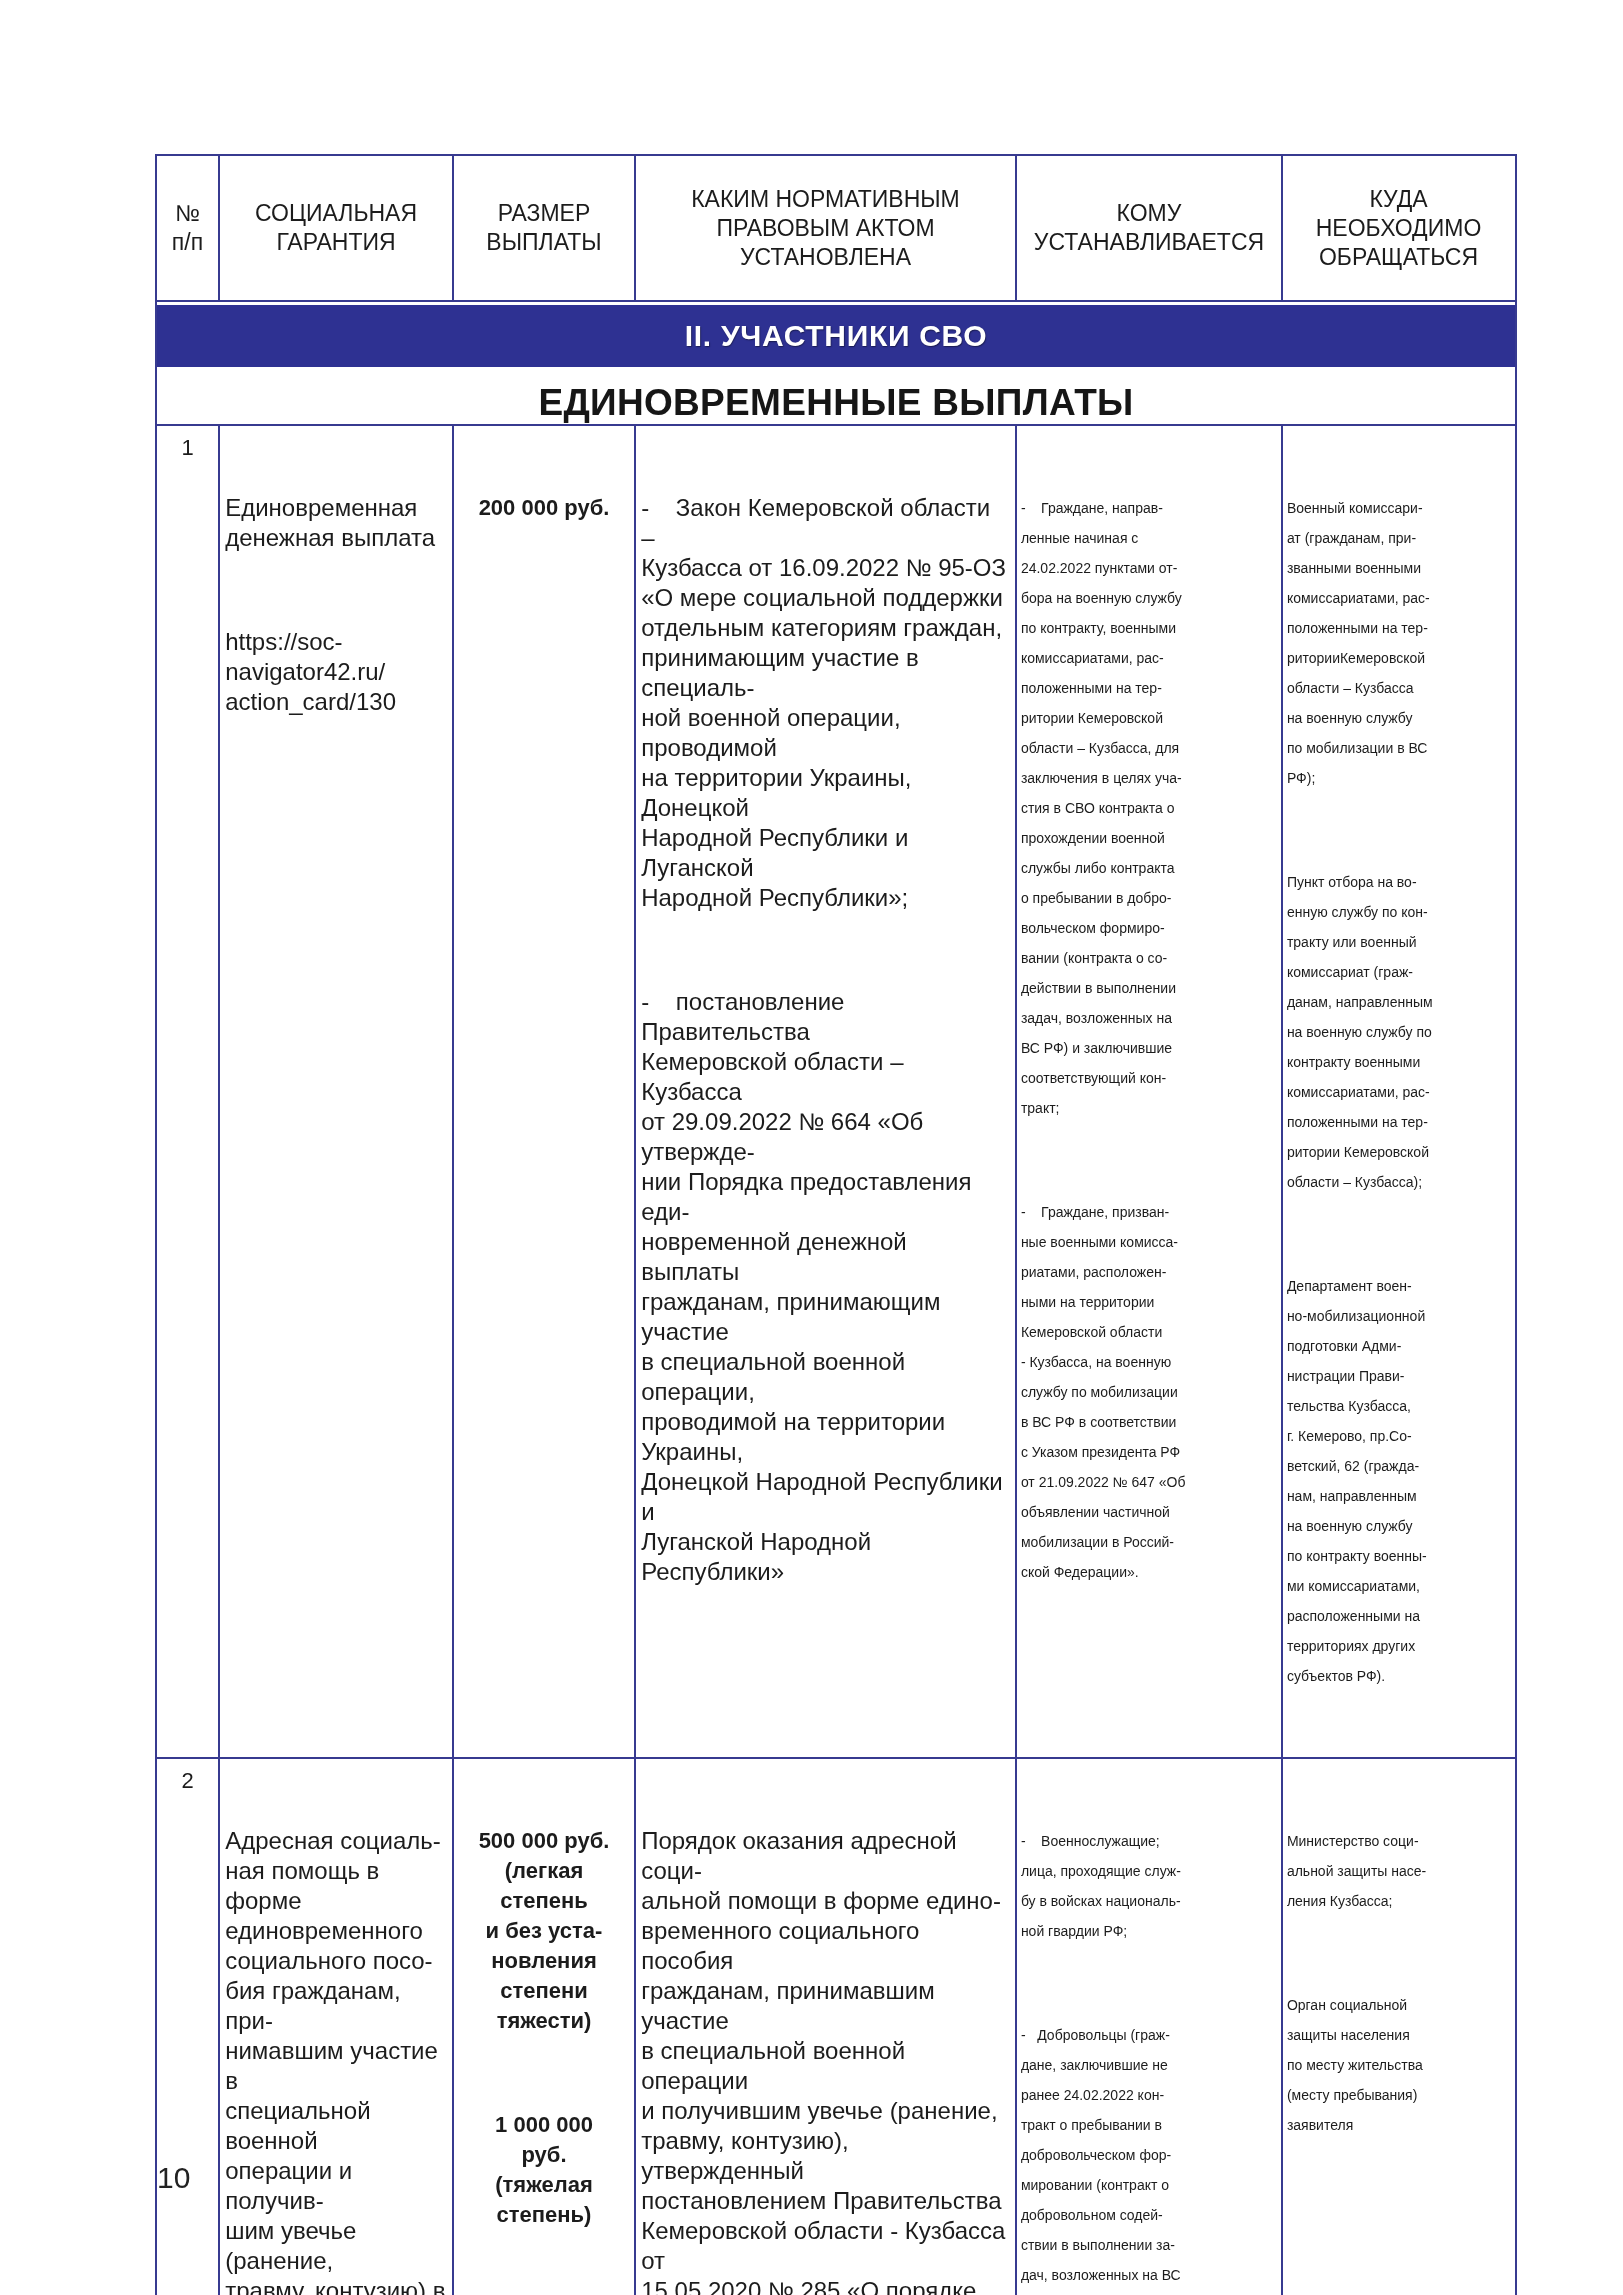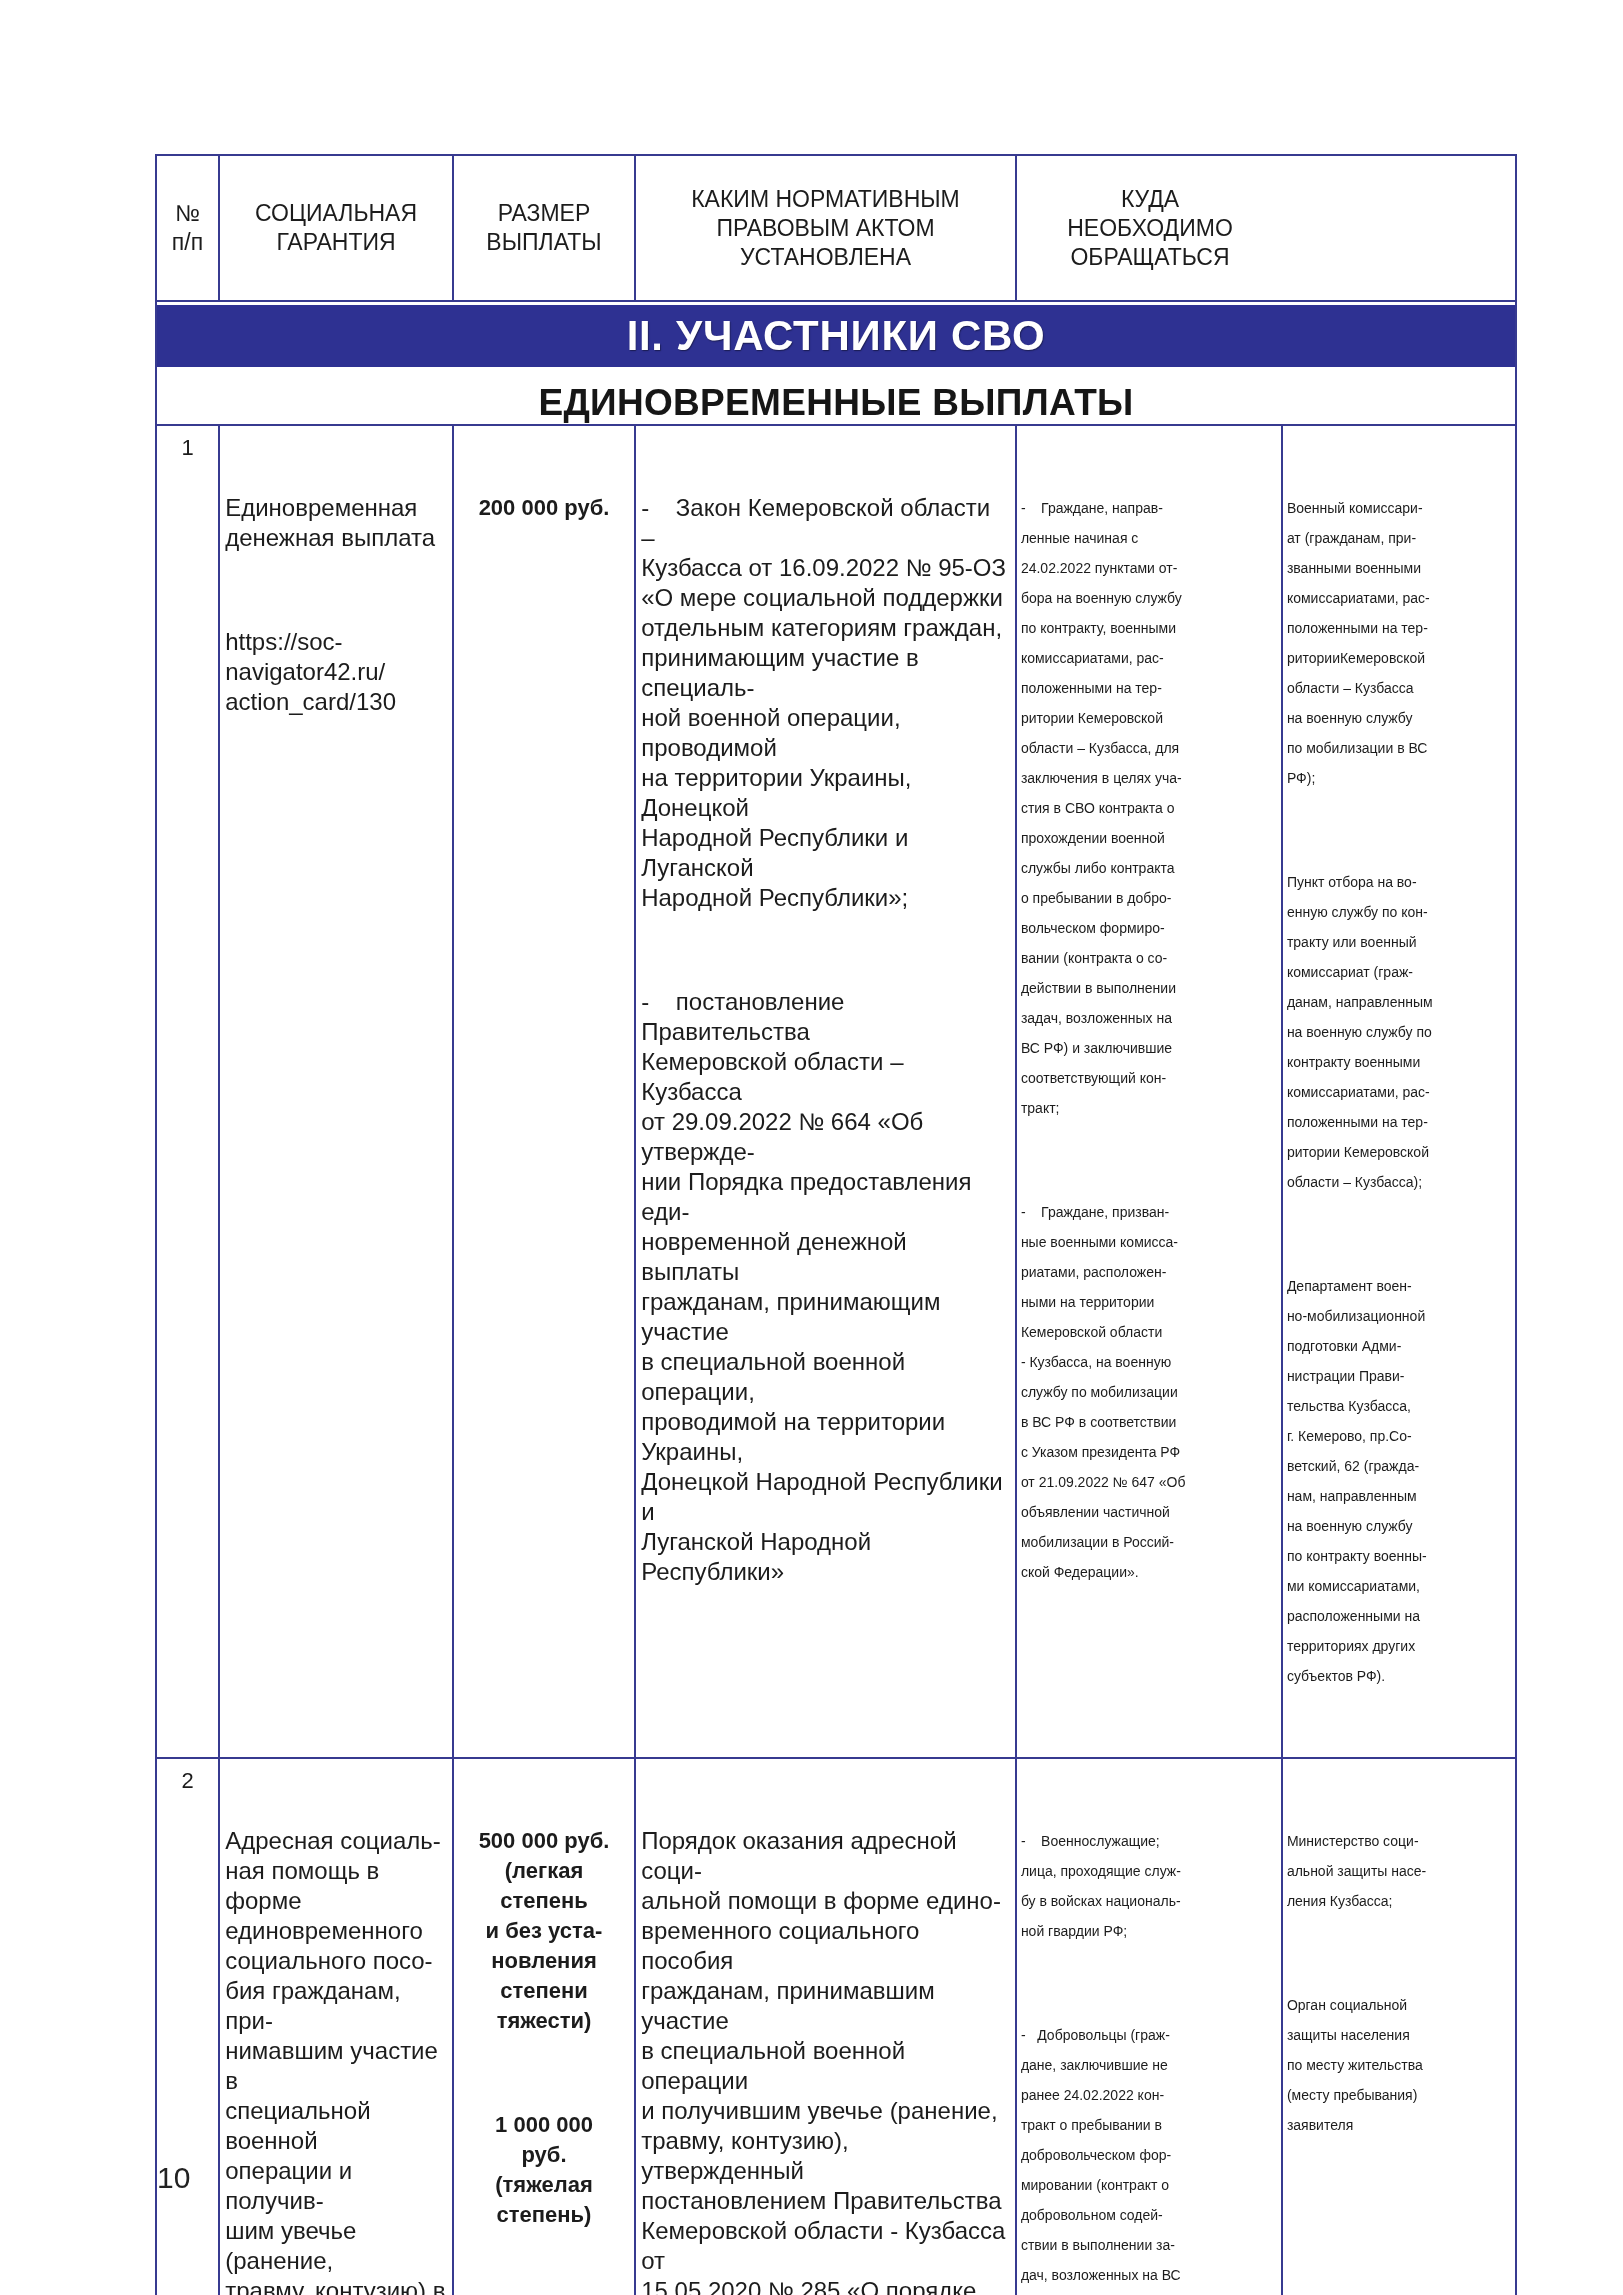--- a/index.html
+++ b/index.html
@@ -35,21 +35,21 @@
   .cell:last-child{border-right:none;}
   .hdr{min-height:144px;}
   .hdr .cell{
     display:flex;align-items:center;justify-content:center;
     text-align:center;font-size:23px;line-height:29px;padding:3.9px;
   }
   .banner{
     margin-top:3.3px;
     min-height:62px;background:var(--banner-bg);
     display:flex;align-items:center;justify-content:center;
-    color:var(--banner-text);font-size:42px;font-weight:bold;
+    color:var(--banner-text);font-size:30px;font-weight:bold;
     letter-spacing:0.7px;text-shadow:0.7px 1.3px 1.3px rgba(0,0,0,.45);
   }
   .subtitle{
     min-height:41px;border-bottom:2px solid var(--border);
     display:flex;align-items:center;justify-content:center;
     font-size:37px;font-weight:bold;color:#161616;letter-spacing:0.3px;margin-top:15px;
   }
   .row1{min-height:1128px;}
   .row2{min-height:613px;}
   .num-cell{text-align:center;font-size:22px;}
@@ -74,20 +74,22 @@
     <div class="grid hdr">
       <div class="cell">№
 п/п</div>
       <div class="cell">СОЦИАЛЬНАЯ
 ГАРАНТИЯ</div>
       <div class="cell">РАЗМЕР
 ВЫПЛАТЫ</div>
       <div class="cell">КАКИМ НОРМАТИВНЫМ
 ПРАВОВЫМ АКТОМ
 УСТАНОВЛЕНА</div>
+      <div class="cell">КОМУ
+УСТАНАВЛИВАЕТСЯ</div>
       <div class="cell">КУДА
 НЕОБХОДИМО
 ОБРАЩАТЬСЯ</div>
     </div>
 
     <div class="banner">II. УЧАСТНИКИ СВО</div>
 
     <div class="subtitle">ЕДИНОВРЕМЕННЫЕ ВЫПЛАТЫ</div>
 
     <div class="grid row1">

